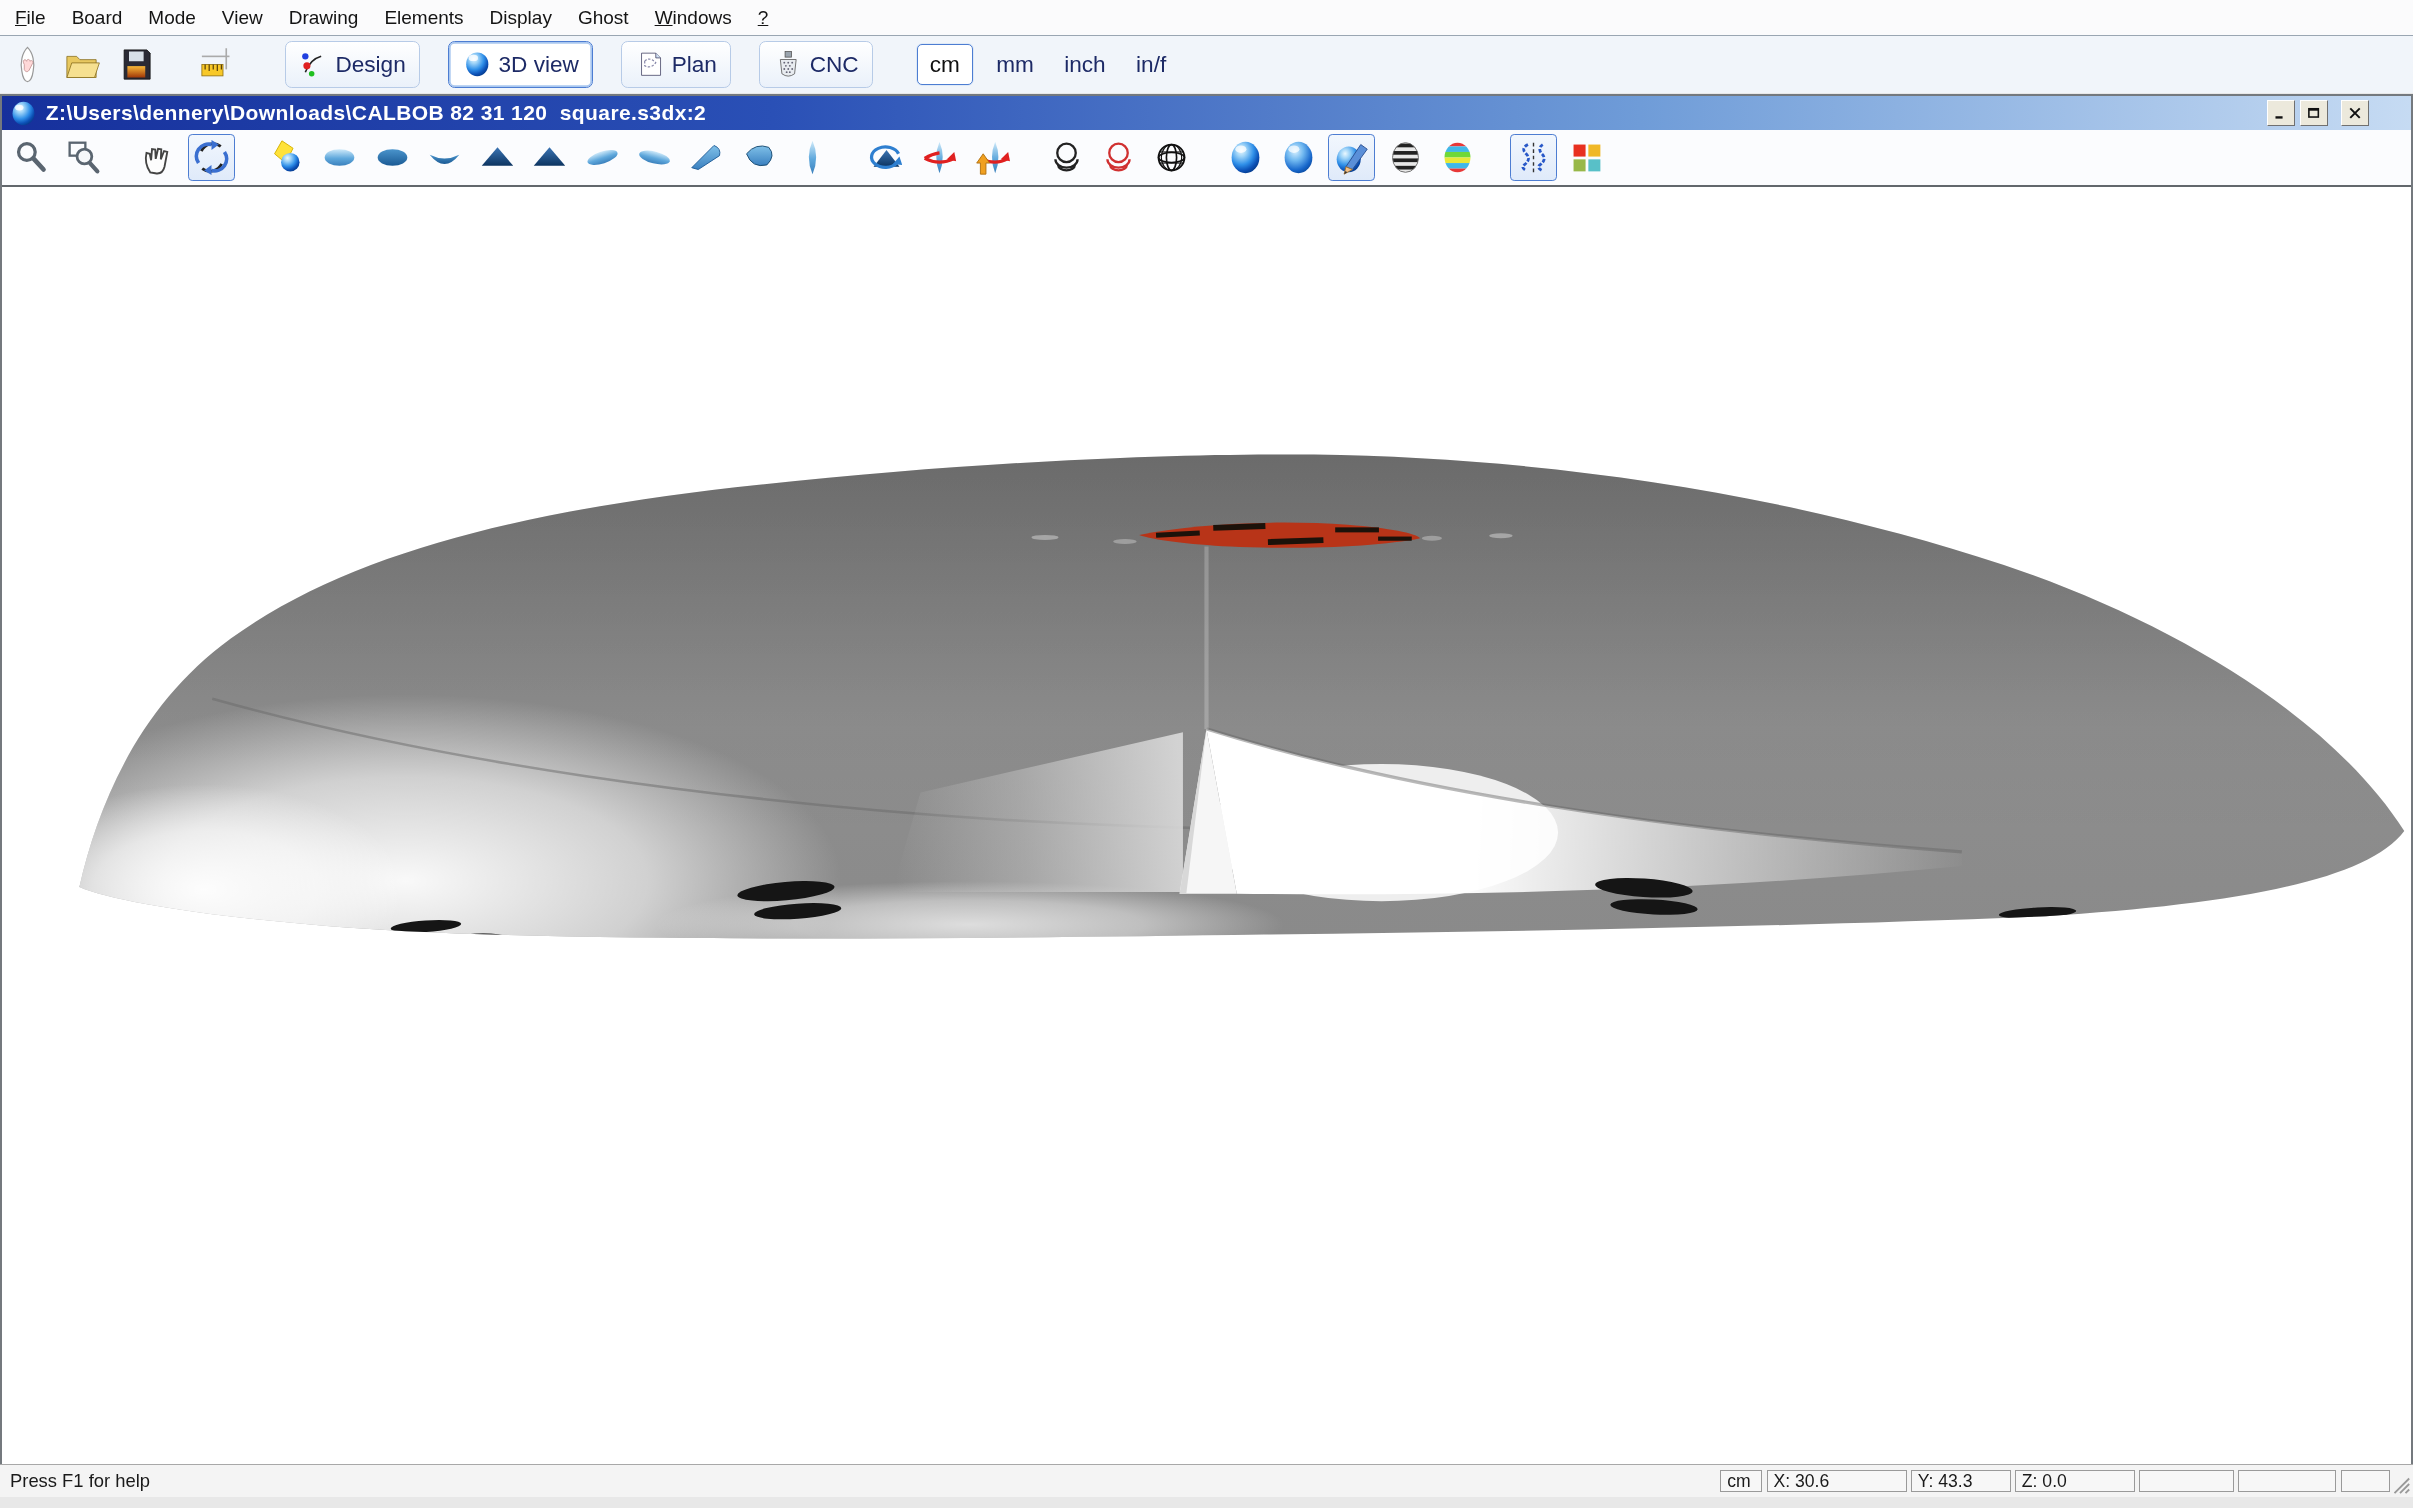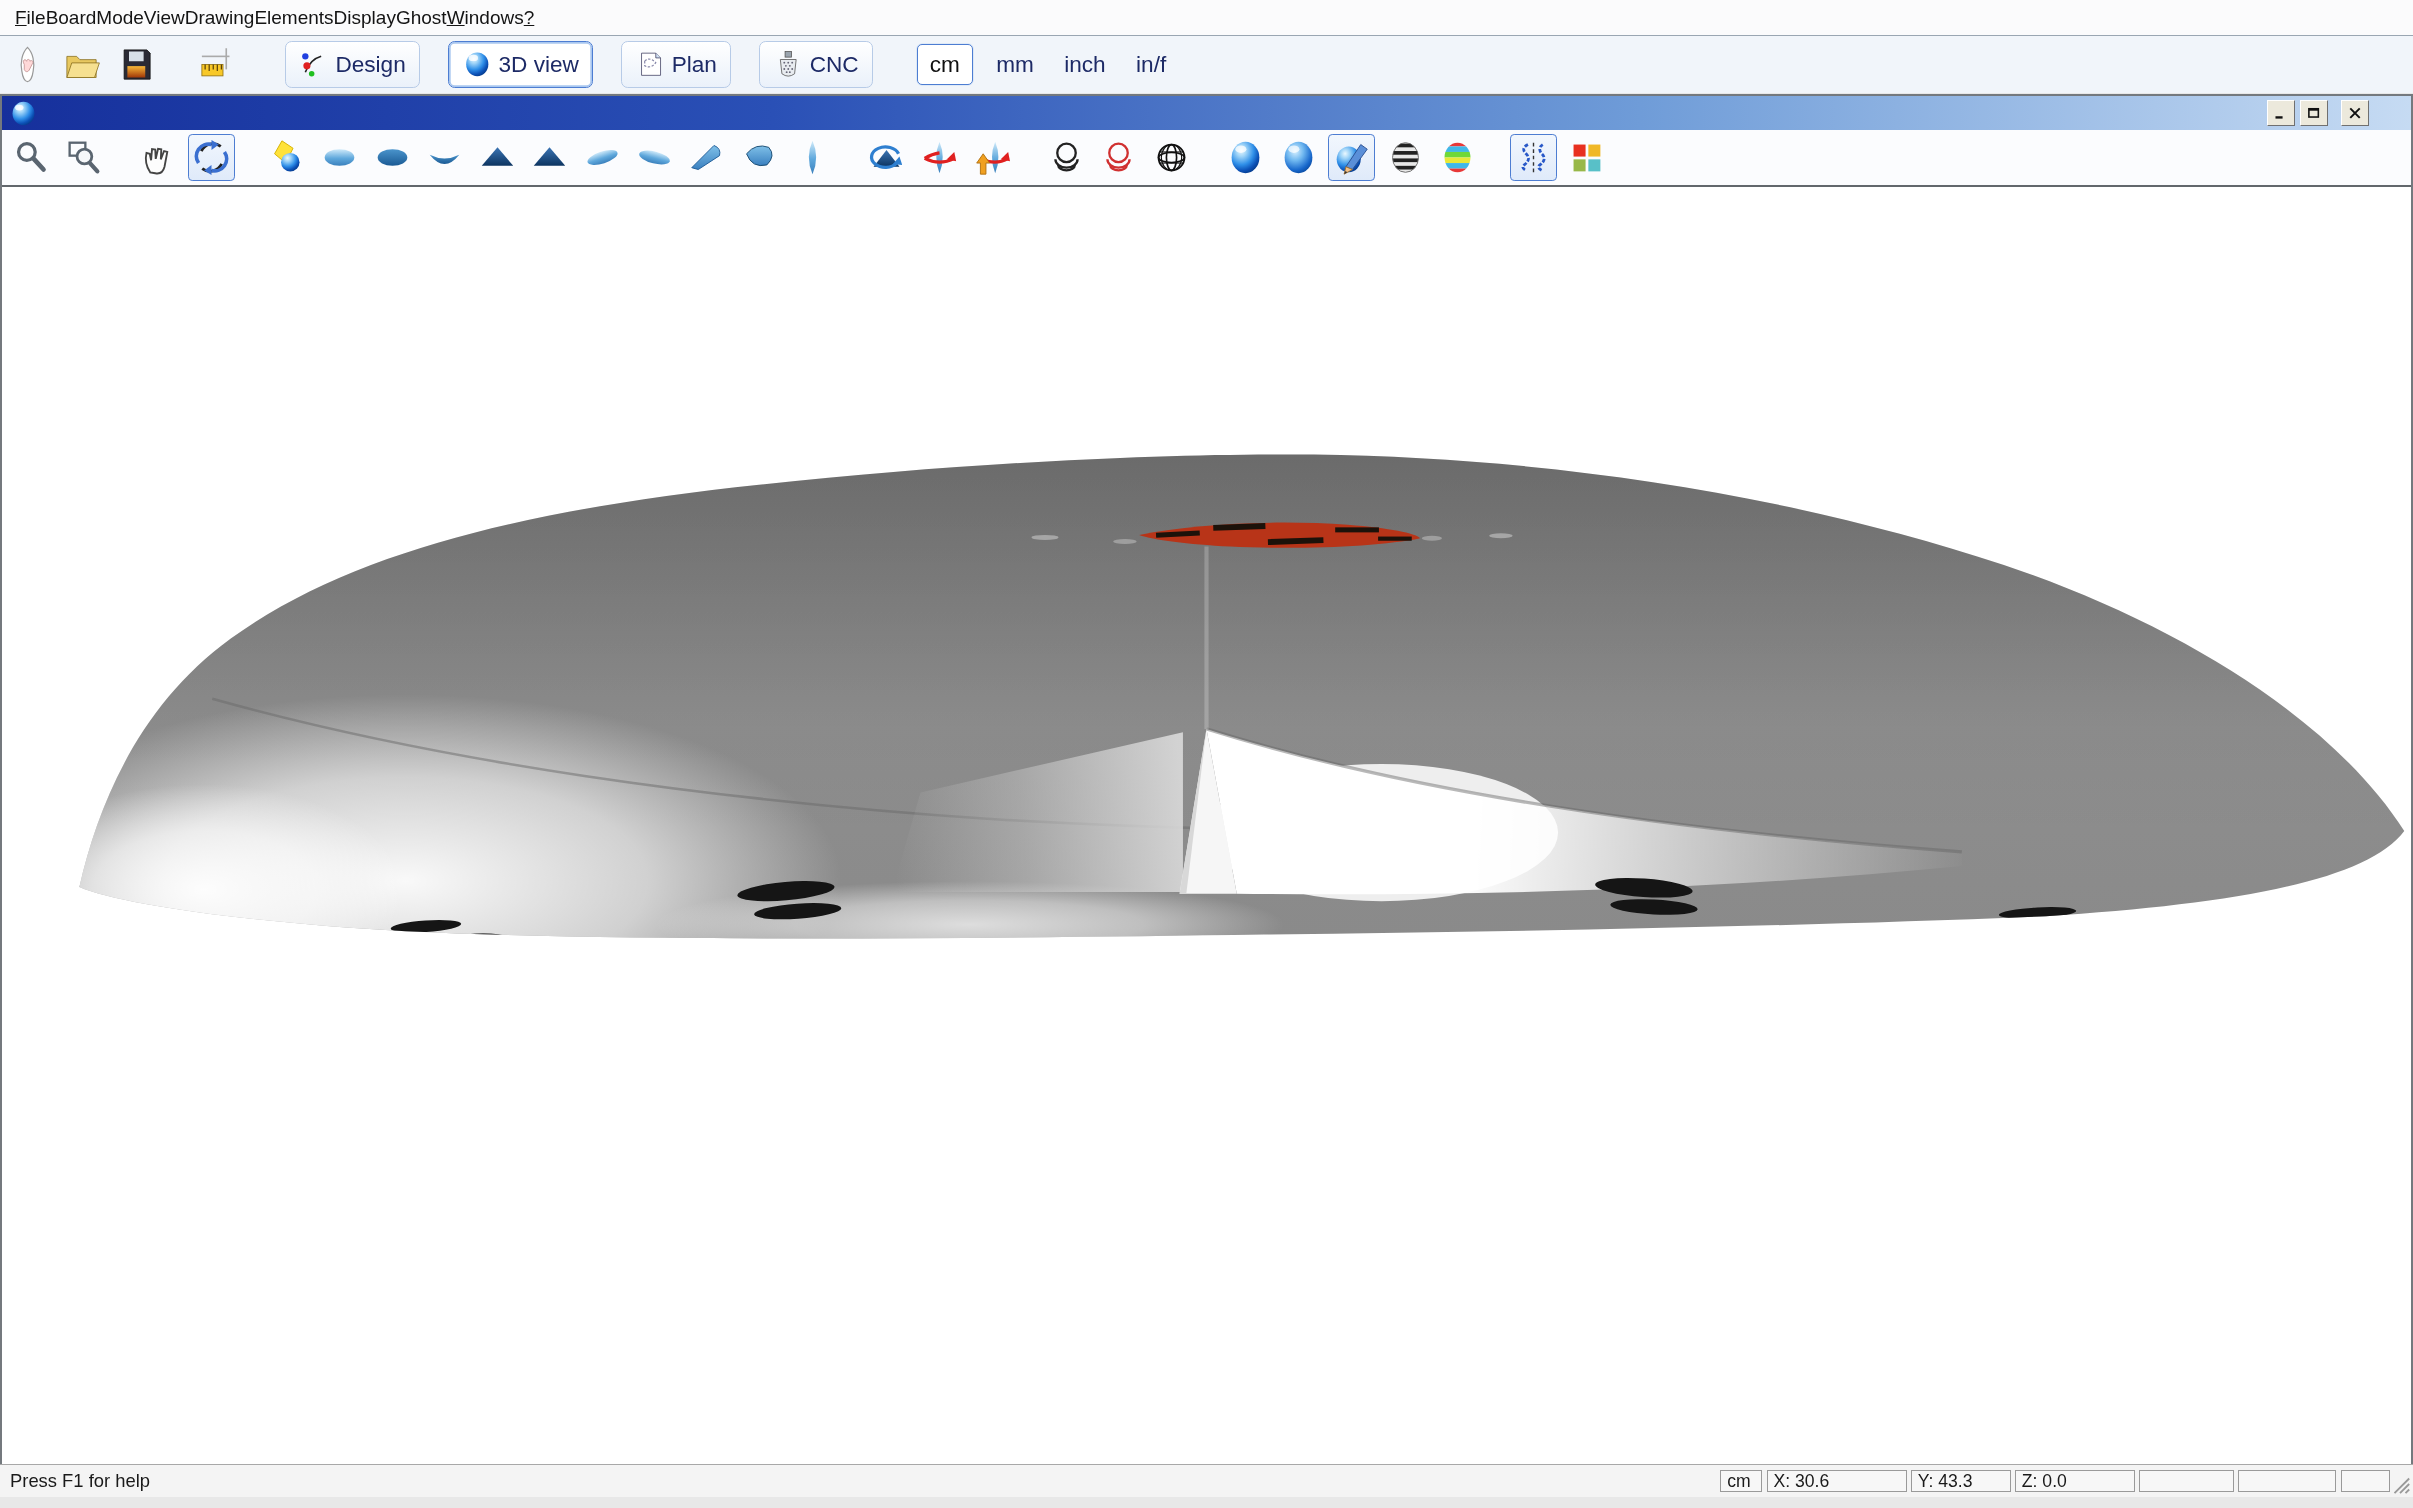--- a/index.html
+++ b/index.html
@@ -4,21 +4,21 @@
 <style>
   html,body{margin:0;padding:0;}
   body{
     width:2413px;height:1508px;position:relative;overflow:hidden;
     background:#e8e8e8;font-family:"Liberation Sans",sans-serif;
     -webkit-font-smoothing:antialiased;
   }
   
   .menubar{
     height:35px;background:#fbfbfc;border-bottom:1.7px solid #9aa6b2;
-    display:flex;align-items:center;padding-left:15px;
+    display:flex;align-items:center;gap:26px;padding-left:15px;
     font-size:19px;color:#141414;
   }
   .menu-item{cursor:default;line-height:34px;}
   .menu-item u{text-decoration:underline;}
   
   .toolbar1{
     height:57px;background:#f1f5fa;display:flex;align-items:center;
   }
   .tool48{width:44px;height:44px;display:flex;align-items:center;justify-content:center;}
   .tool48 svg{width:39px;height:39px;}
@@ -259,20 +259,21 @@
       <span class="unit">in/f</span>
     </div>
 </div>
 
 <div class="mdi">
   <div class="titlebar">
     <svg class="app-icon" viewBox="0 0 32 32">
       <ellipse cx="16" cy="16" rx="13" ry="14" fill="url(#gSphere)"></ellipse>
       <ellipse cx="11" cy="9" rx="5" ry="3.5" fill="rgba(255,255,255,0.8)"></ellipse>
     </svg>
+    <span class="title-text">Z:\Users\dennery\Downloads\CALBOB 82 31 120  square.s3dx:2</span>
     <div class="win-controls">
         <div class="win-btn">
           <svg viewBox="0 0 20 18">
             <rect x="3" y="13" width="9" height="3" fill="#111"></rect>
           </svg>
         </div>
         <div class="win-btn">
           <svg viewBox="0 0 20 18">
             <rect x="3.5" y="3.5" width="12" height="10.5" fill="none" stroke="#111" stroke-width="2"></rect>
             <line x1="3.5" y1="4.5" x2="15.5" y2="4.5" stroke="#111" stroke-width="3"></line>

